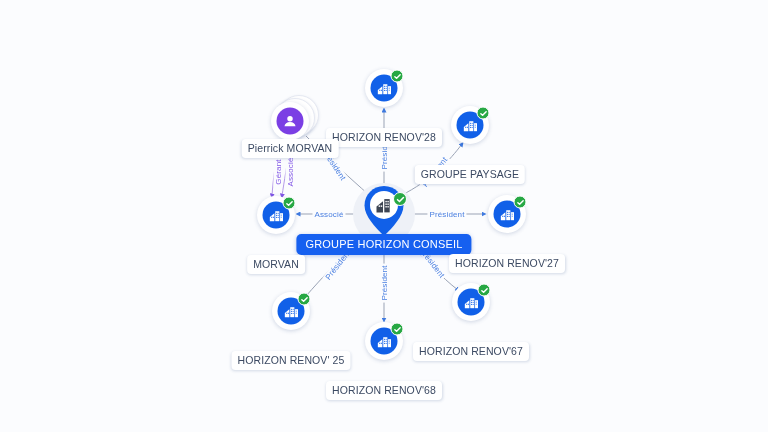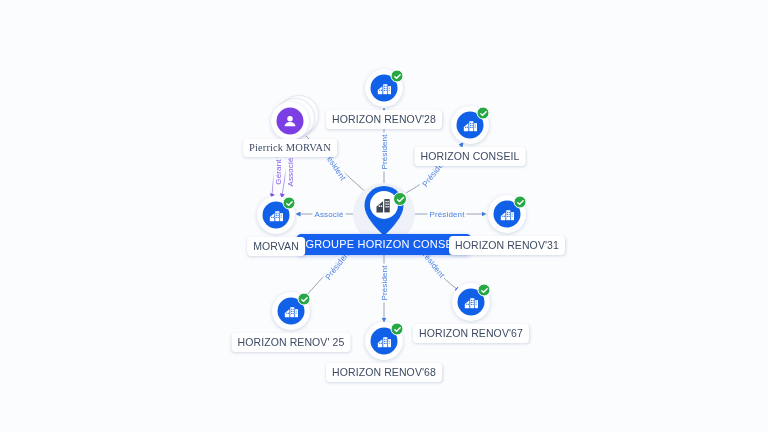--- a/index.html
+++ b/index.html
@@ -93,22 +93,22 @@
     transform: translateX(-50%);
     white-space: nowrap;
     background: #ffffff;
     color: #3c4a63;
     font-size: 10.5px;
     letter-spacing: .1px;
     padding: 3px 6px 4px 6px;
     border-radius: 4px;
     box-shadow: 0 1px 3px rgba(30,60,120,.18);
   }
-  .chip-below { top: 22px; }
-  .chip-person { top: 18px; font-family: Liberation Serif, serif; }
+  .chip-below { top: 40px; }
+  .chip-person { top: 18px; }
 
   
   .chip-center {
     position: absolute;
     left: 50%;
     top: 20px;
     transform: translateX(-50%);
     white-space: nowrap;
     background: #1660f0;
     color: #ffffff;
@@ -306,21 +306,21 @@
             <rect x="13.8" y="10.4" width="1.0" height="1.0"></rect>
           </g>
         </svg>
       </div>
     </div>
     <div class="badge">
       <svg width="8" height="8" viewBox="0 0 10 10">
         <path d="M1.7 5.2 L3.9 7.3 L8.3 2.8" stroke="#ffffff" stroke-width="1.8" fill="none" stroke-linecap="round" stroke-linejoin="round"></path>
       </svg>
     </div>
-    <div class="chip chip-below">HORIZON CONSEIL</div>
+    <div class="chip chip-below">GROUPE PAYSAGE</div>
   </div>
 
   <div class="node" style="left:507px; top:214px;">
     <div class="disc">
       <div class="disc-inner">
         <svg width="16" height="16" viewBox="0 0 18 18">
           <g fill="#ffffff">
             <path d="M1.5 10.8 L6.6 6.6 L6.6 15.4 L1.5 15.4 Z"></path>
             <rect x="7.6" y="4.2" width="4.6" height="11.2"></rect>
             <rect x="13.0" y="6.4" width="3.3" height="9.0"></rect>
@@ -338,21 +338,21 @@
             <rect x="13.8" y="10.4" width="1.0" height="1.0"></rect>
           </g>
         </svg>
       </div>
     </div>
     <div class="badge">
       <svg width="8" height="8" viewBox="0 0 10 10">
         <path d="M1.7 5.2 L3.9 7.3 L8.3 2.8" stroke="#ffffff" stroke-width="1.8" fill="none" stroke-linecap="round" stroke-linejoin="round"></path>
       </svg>
     </div>
-    <div class="chip chip-below">HORIZON RENOV'31</div>
+    <div class="chip chip-below">HORIZON RENOV'27</div>
   </div>
 
   <div class="node" style="left:471px; top:302px;">
     <div class="disc">
       <div class="disc-inner">
         <svg width="16" height="16" viewBox="0 0 18 18">
           <g fill="#ffffff">
             <path d="M1.5 10.8 L6.6 6.6 L6.6 15.4 L1.5 15.4 Z"></path>
             <rect x="7.6" y="4.2" width="4.6" height="11.2"></rect>
             <rect x="13.0" y="6.4" width="3.3" height="9.0"></rect>

